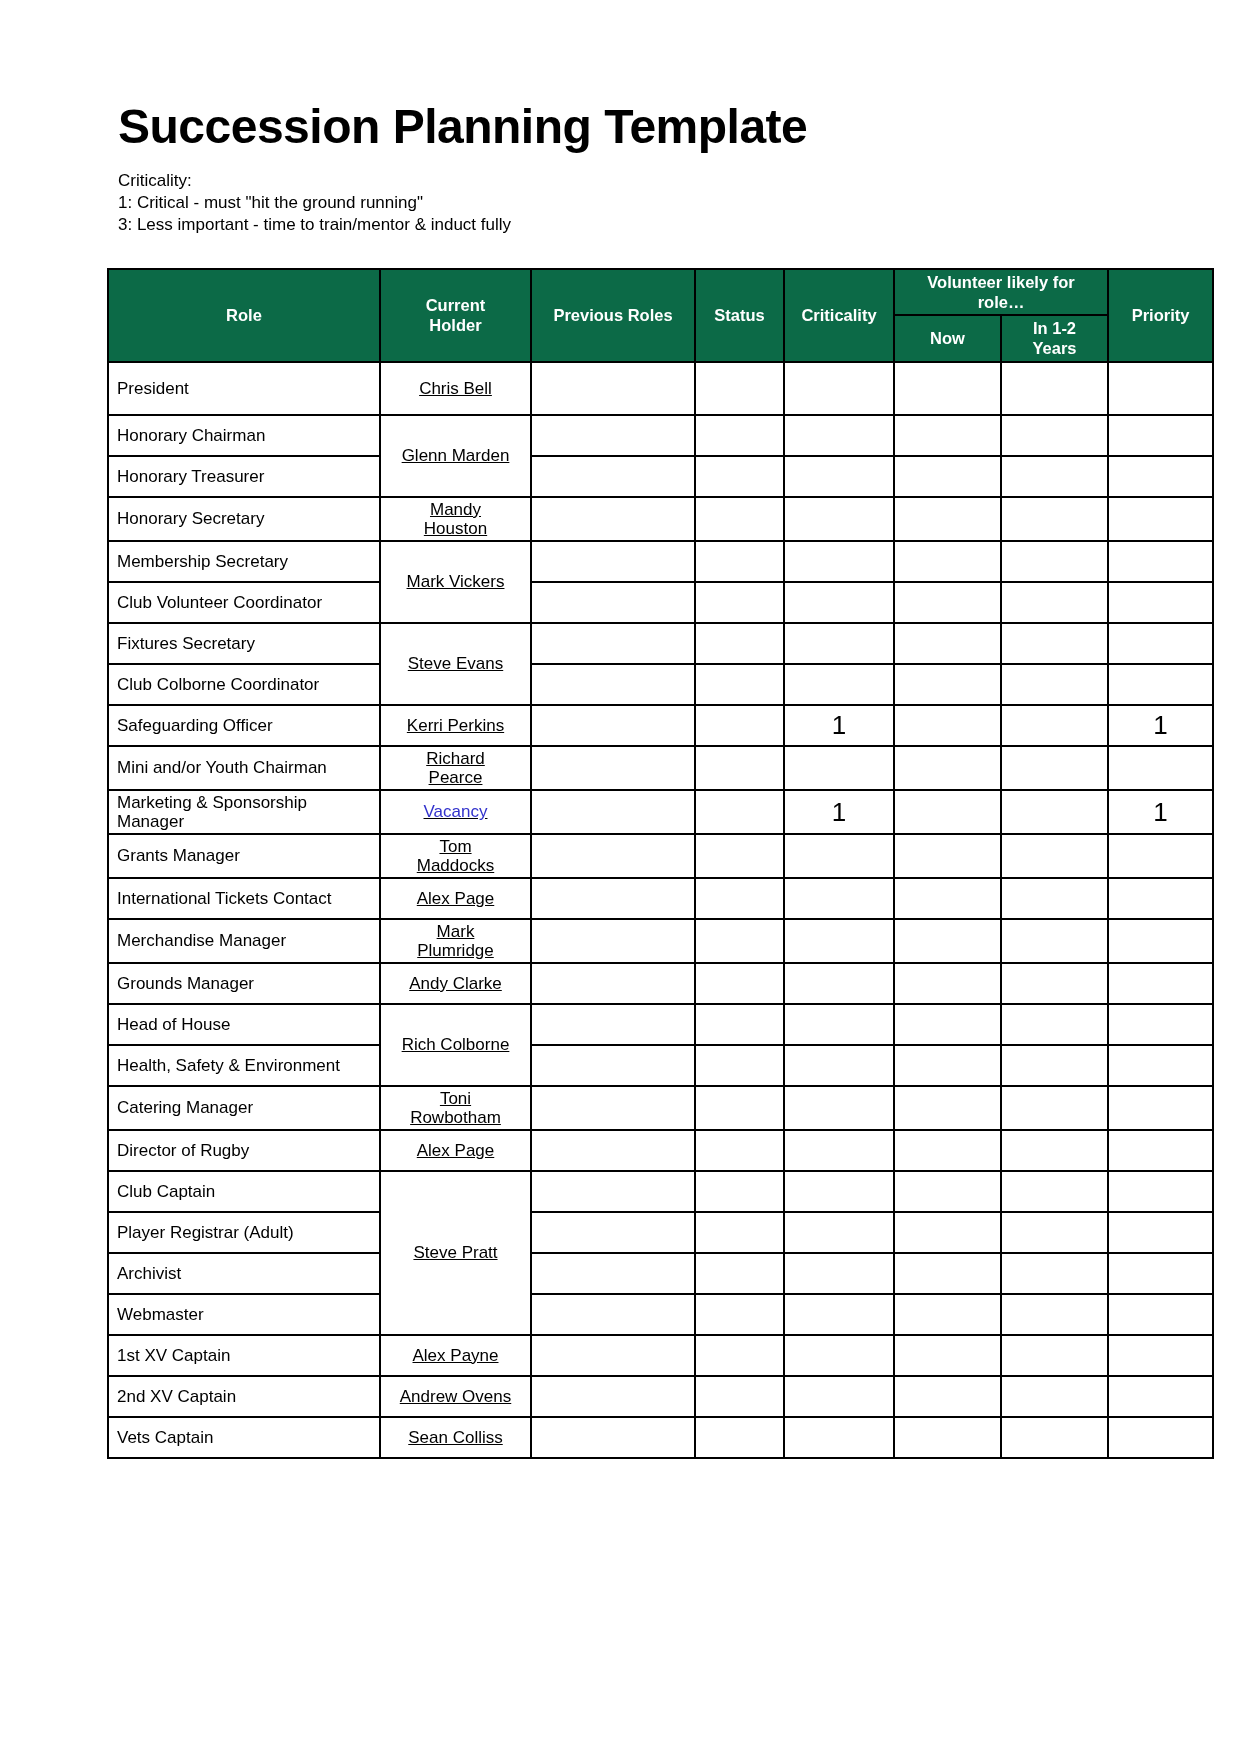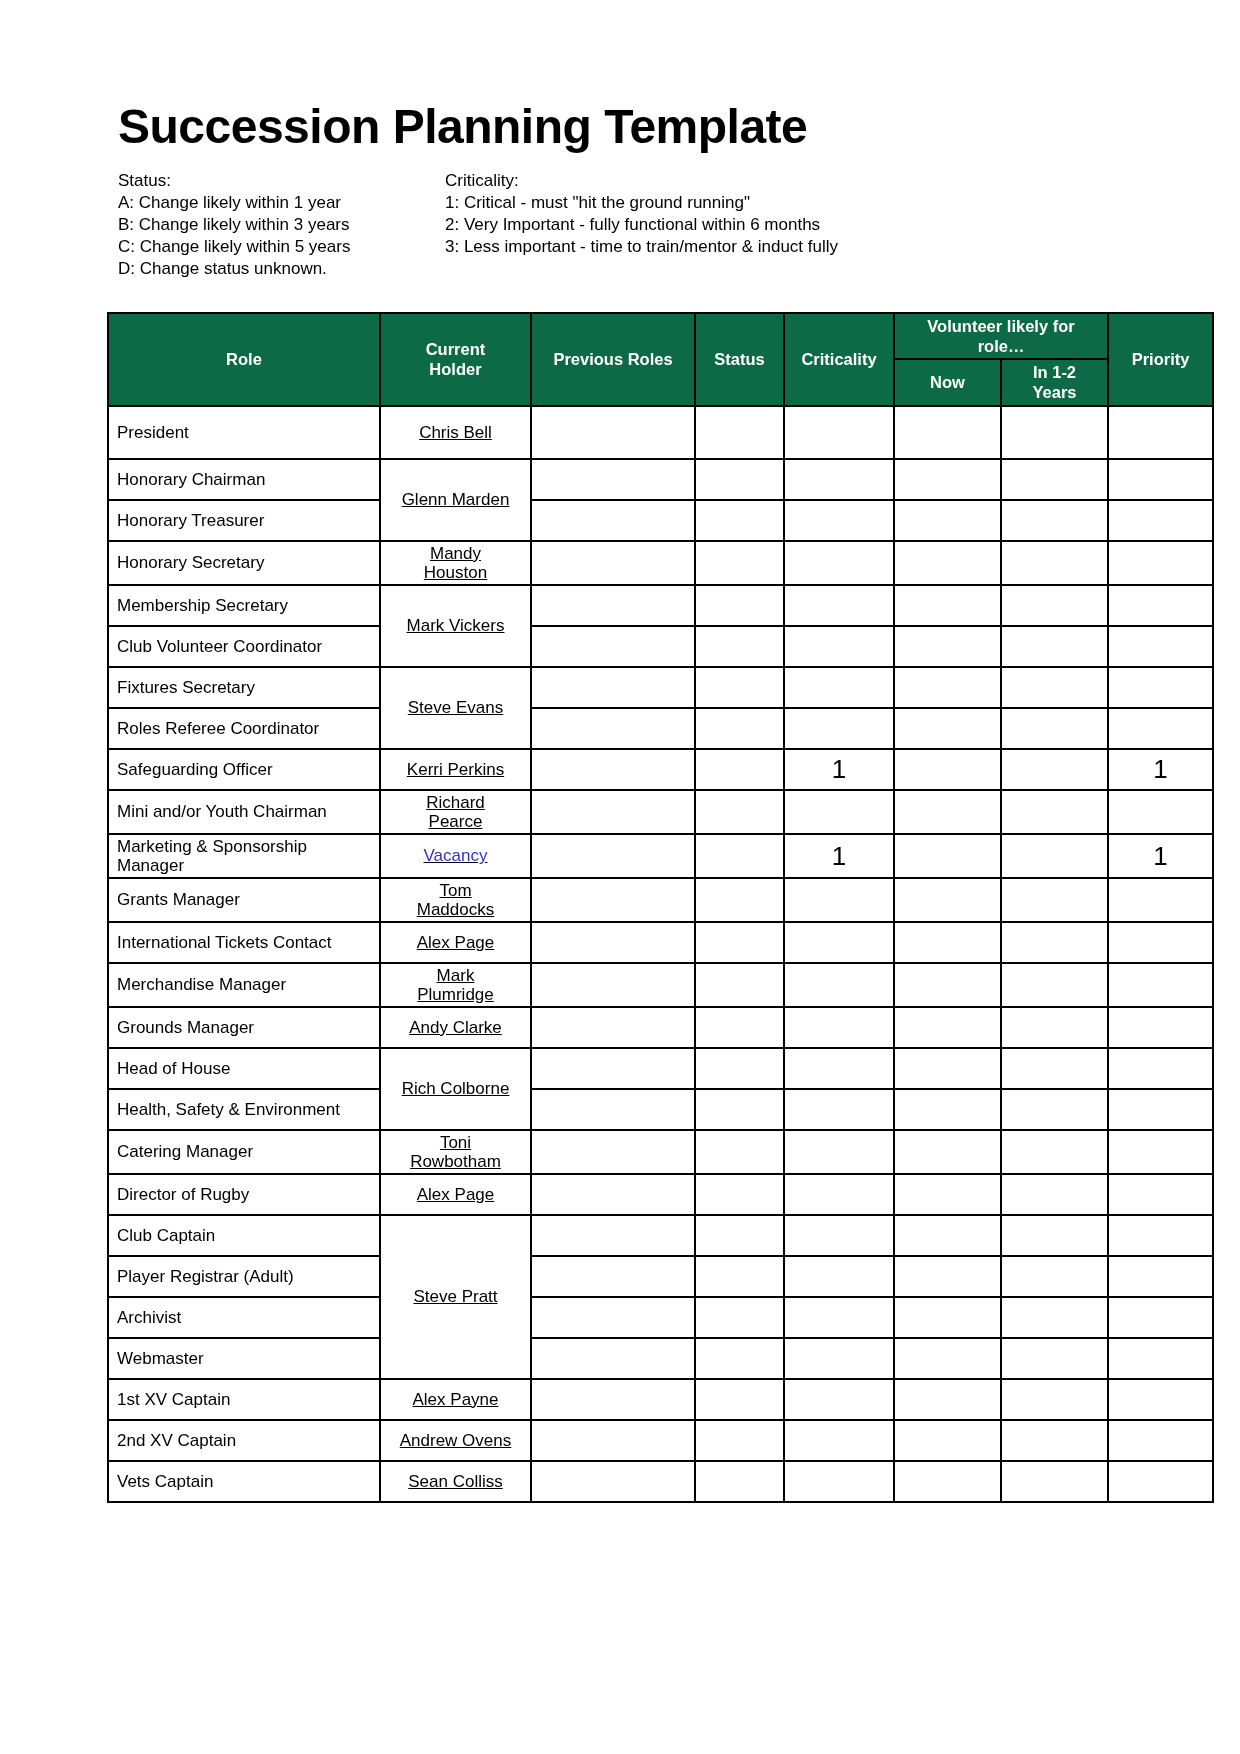--- a/index.html
+++ b/index.html
@@ -48,31 +48,23 @@
   td.holder-cell .vacancy { color:var(--vacancy-blue,#3333CC); }
 </style>
 </head>
 <body>
 
 <div class="page">
 
   <h1 class="doc-title">Succession Planning Template</h1>
 
   <div class="legend-row">
-    <div class="legend-col status-col">
-      <div class="legend-line">Status:</div>
-      <div class="legend-line">A: Change likely within 1 year</div>
-      <div class="legend-line">B: Change likely within 3 years</div>
-      <div class="legend-line">C: Change likely within 5 years</div>
-      <div class="legend-line">D: Change status unknown.</div>
-    </div>
     <div class="legend-col criticality-col">
       <div class="legend-line">Criticality:</div>
       <div class="legend-line">1: Critical - must "hit the ground running"</div>
-      <div class="legend-line">2: Very Important - fully functional within 6 months</div>
       <div class="legend-line">3: Less important - time to train/mentor &amp; induct fully</div>
     </div>
   </div>
 
   <table class="grid">
     <colgroup>
       <col style="width:272px">
         <col style="width:151px">
         <col style="width:164px">
         <col style="width:89px">
@@ -162,21 +154,21 @@
         <td class="role-cell">Fixtures Secretary</td>
         <td class="holder-cell" rowspan="2">Steve Evans</td>
         <td></td>
         <td></td>
         <td class="num-cell"></td>
         <td></td>
         <td></td>
         <td class="num-cell"></td>
       </tr>
       <tr>
-        <td class="role-cell">Roles Referee Coordinator</td>
+        <td class="role-cell">Club Colborne Coordinator</td>
         <td></td>
         <td></td>
         <td class="num-cell"></td>
         <td></td>
         <td></td>
         <td class="num-cell"></td>
       </tr>
       <tr>
         <td class="role-cell">Safeguarding Officer</td>
         <td class="holder-cell">Kerri Perkins</td>

